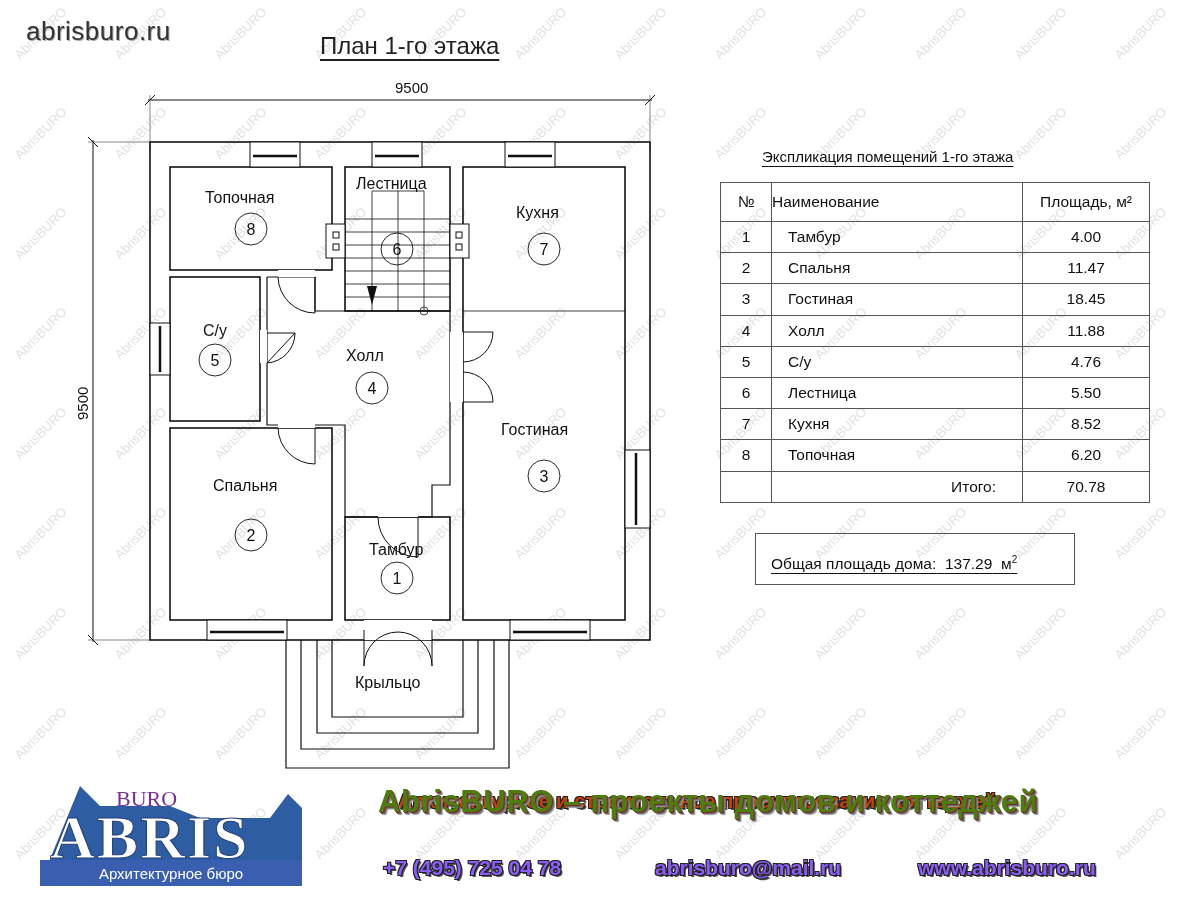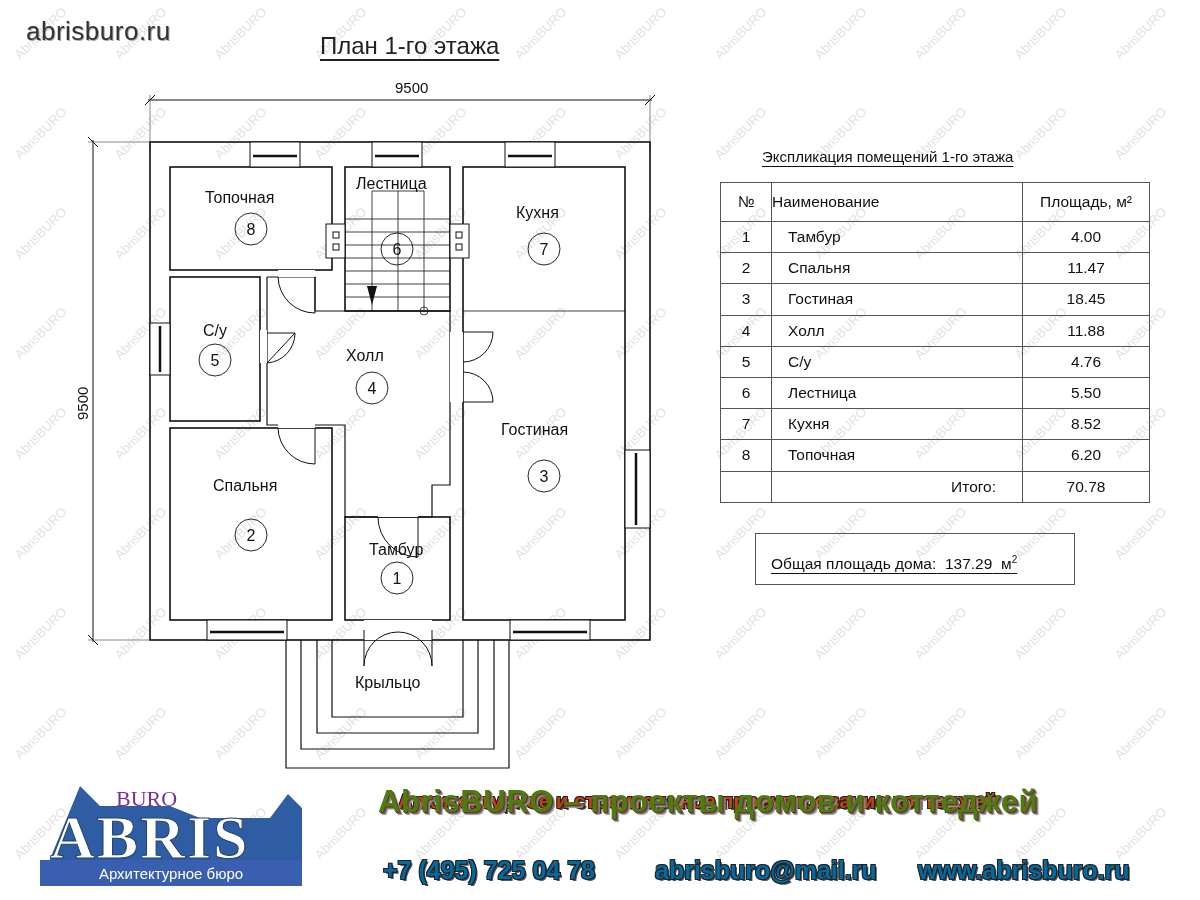--- a/index.html
+++ b/index.html
@@ -54,21 +54,21 @@
     position: absolute; left: 398px; top: 790px; font-size: 20px; font-weight: bold;
     color: #c2410c; letter-spacing: 0.2px;
     text-shadow: -1px -1px 0 #222, 1px -1px 0 #222, -1px 1px 0 #222, 1px 1px 0 #222, 2px 2px 0 #555;
   }
   .footer-line2 {
     position: absolute; left: 378px; top: 784px; font-size: 31px; font-weight: bold;
     color: #4d7c0f; letter-spacing: 0.6px;
     text-shadow: 1px 1px 0 #7a2a30, 2px 2px 0 #6b6b6b, 3px 3px 1px #999;
   }
   .footer-line3 {
-    position: absolute; top: 856px; font-size: 25px; font-weight: bold; color: #0369a1;
+    position: absolute; top: 856px; font-size: 21px; font-weight: bold; color: #8b5cf6;
     text-shadow: -1px -1px 0 #222, 1px -1px 0 #222, -1px 1px 0 #222, 1px 1px 0 #222, 2px 2px 0 #555;
   }
   .wm { position: absolute; left: 0; top: 0; pointer-events: none; }
 </style>
 </head>
 <body>
 
 <svg class="wm" width="1200" height="900" id="wm">
     <text x="20" y="60" font-size="13" font-family="Liberation Sans, sans-serif" fill="#e2e2e2" transform="rotate(-45 20 60)">AbrisBURO</text>
     <text x="120" y="60" font-size="13" font-family="Liberation Sans, sans-serif" fill="#e2e2e2" transform="rotate(-45 120 60)">AbrisBURO</text>

